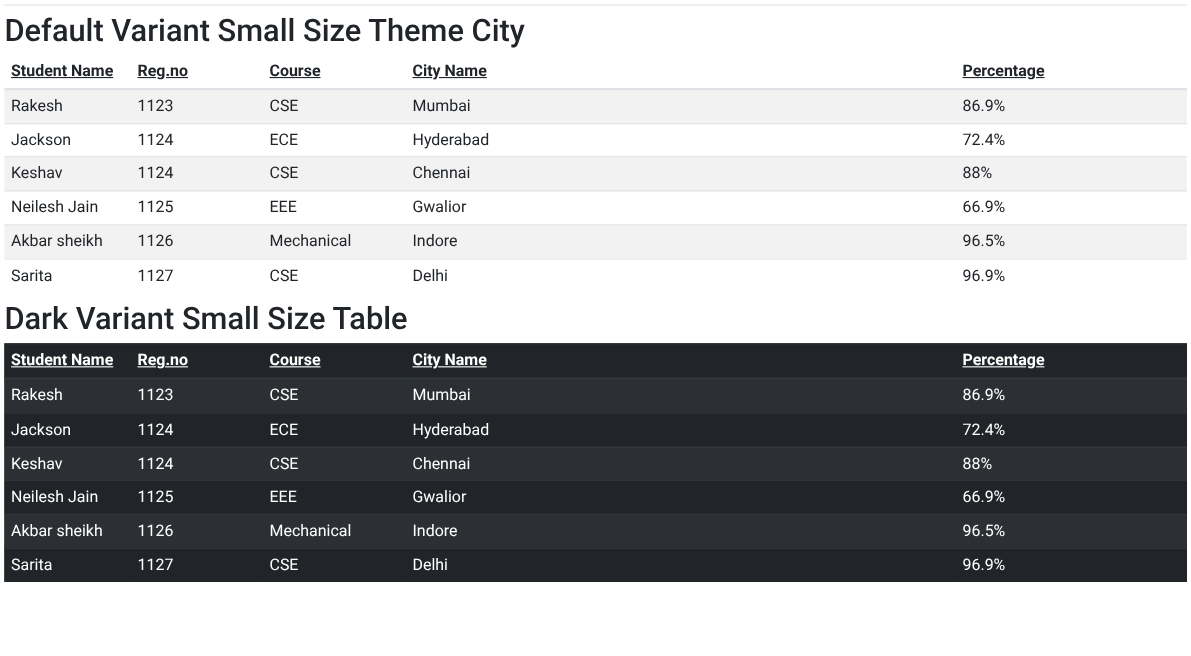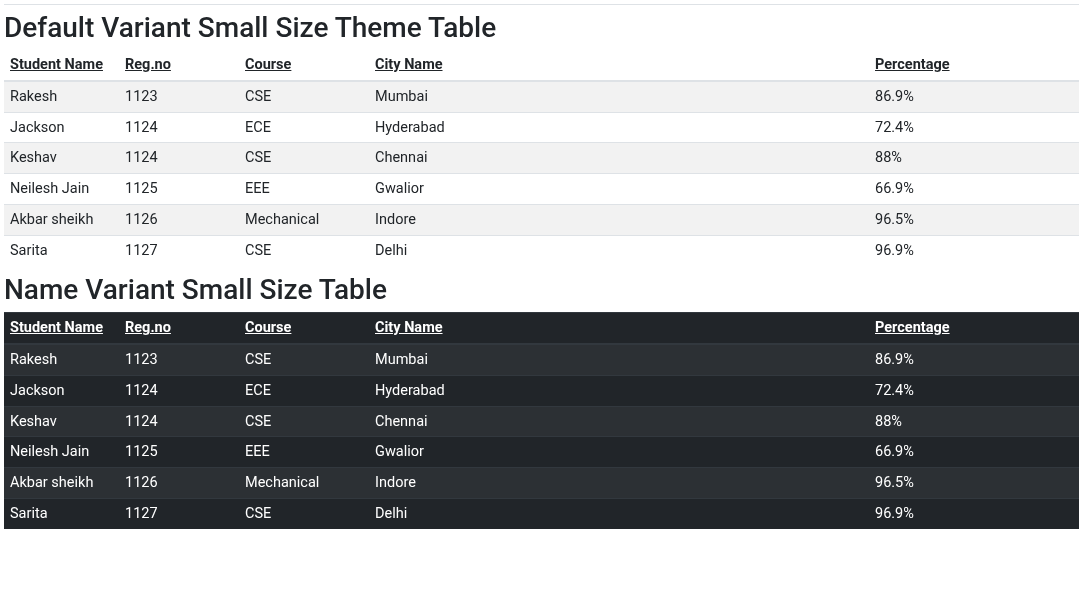--- a/index.html
+++ b/index.html
@@ -72,21 +72,21 @@
     col.c1 { width: 115px; }
     col.c2 { width: 120px; }
     col.c3 { width: 130px; }
     col.c4 { width: 500px; }
     col.c5 { width: auto; }
   </style>
 </head>
 <body>
 
 <hr>
-<h2>Default Variant Small Size Theme Table</h2>
+<h2>Default Variant Small Size Theme City</h2>
 
 <table class="table-light">
   <colgroup>
       <col class="c1">
       <col class="c2">
       <col class="c3">
       <col class="c4">
       <col class="c5">
     </colgroup>
   <thead>
@@ -137,21 +137,21 @@
     <tr>
       <td>Sarita</td>
       <td>1127</td>
       <td>CSE</td>
       <td>Delhi</td>
       <td>96.9%</td>
     </tr>
   </tbody>
 </table>
 
-<h2>Name Variant Small Size Table</h2>
+<h2>Dark Variant Small Size Table</h2>
 
 <table class="table-dark">
   <colgroup>
       <col class="c1">
       <col class="c2">
       <col class="c3">
       <col class="c4">
       <col class="c5">
     </colgroup>
   <thead>

